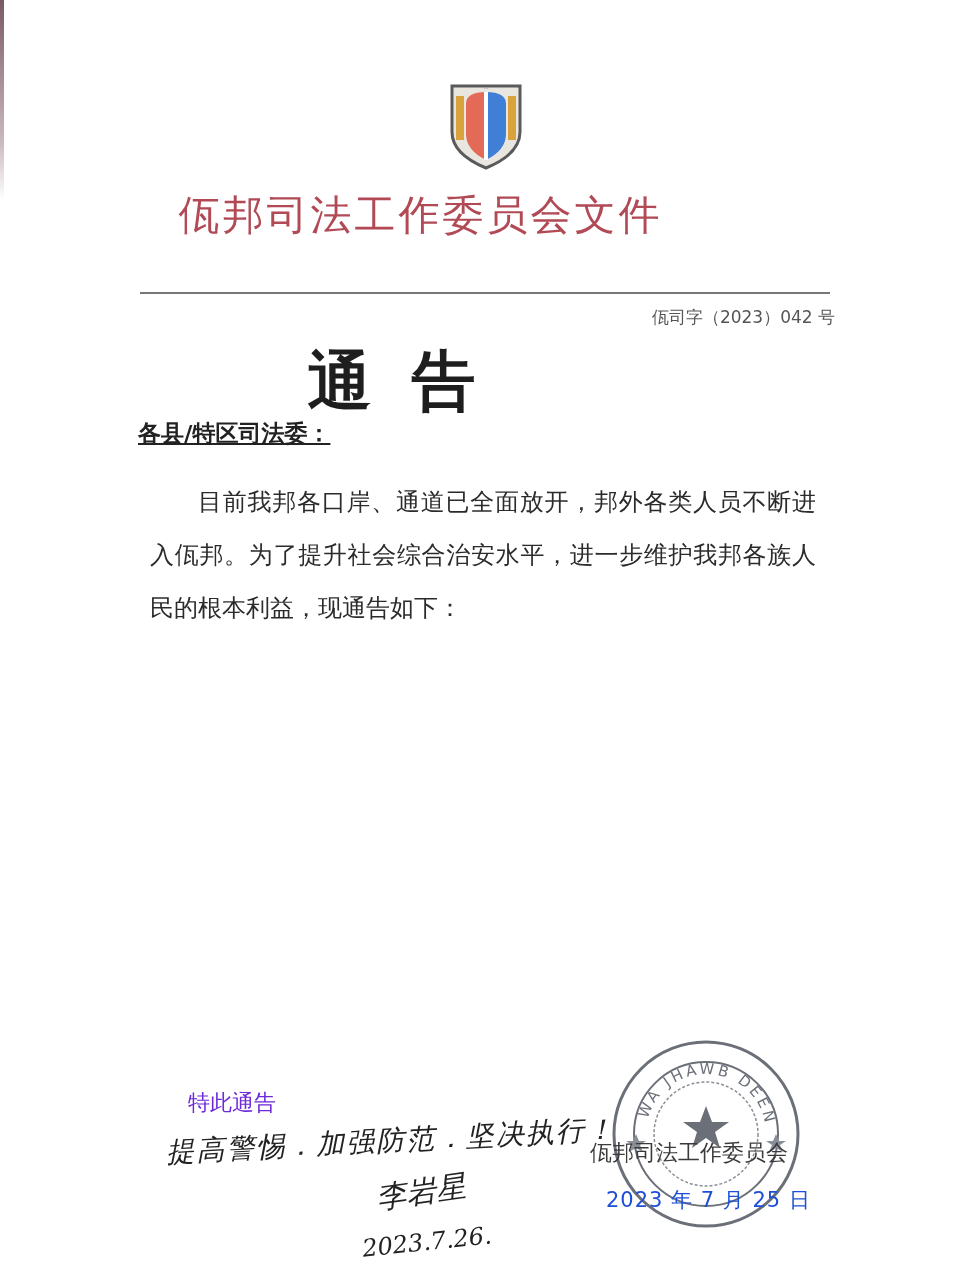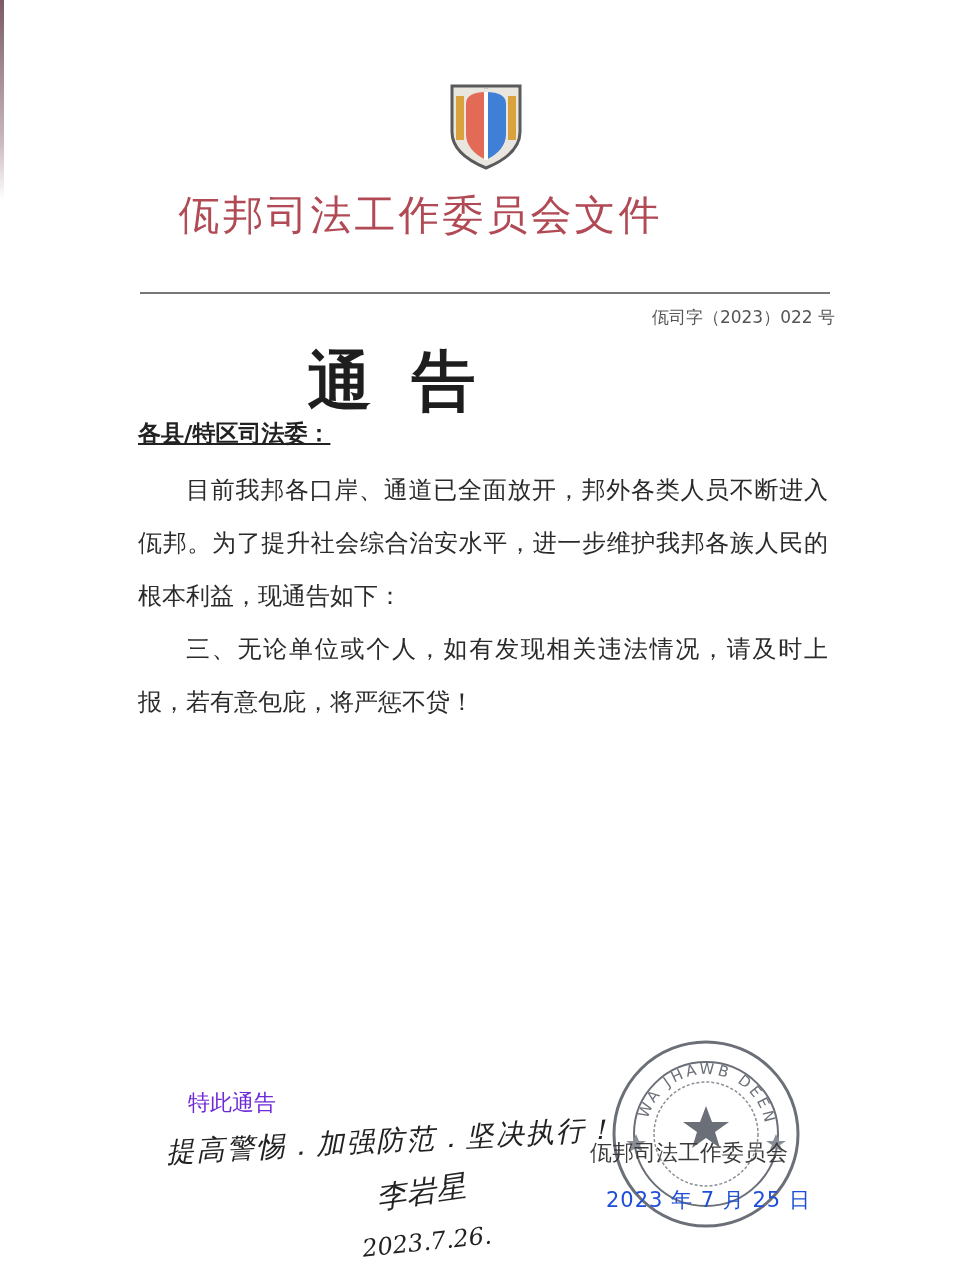--- a/index.html
+++ b/index.html
@@ -32,21 +32,21 @@
     font-size: 64px; font-weight: bold; letter-spacing: 40px; color: #1e1e1e;
     padding-left: 30px; box-sizing: border-box;
   }
   .addressee {
     position: absolute; left: 138px; top: 418px; font-size: 23px; font-weight: bold; color: #222; text-decoration: underline;
   }
   .body-text {
     position: absolute; left: 138px; top: 464px; width: 690px;
     font-size: 24px; line-height: 53px; color: #2b2b2b; text-align: justify;
   }
-  .body-text p { margin: 0; text-indent: 48px; }
+  .body-text p { margin: 12px; text-indent: 48px; }
   .closing {
     position: absolute; left: 188px; top: 1088px; font-size: 22px; color: #6d28d9;
   }
   .handwriting {
     position: absolute; left: 166px; top: 1122px; font-size: 28px; color: #222;
     font-style: italic; font-family: "DejaVu Serif", serif; transform: rotate(-3deg);
     letter-spacing: 2px;
   }
   .hand-signature {
     position: absolute; left: 376px; top: 1172px; font-size: 30px; color: #222;
@@ -82,29 +82,28 @@
     <path d="M40 12 Q60 12 60 24 L60 54 Q60 70 40 80 Z" fill="#3f7fd6"></path>
     <rect x="38" y="12" width="4" height="68" fill="#ffffff"></rect>
     <text x="40" y="10" font-size="5" text-anchor="middle" fill="#666">···</text>
   </svg>
 </div>
 
 <div class="header-title">佤邦司法工作委员会文件</div>
 
 <div class="rule"></div>
 
-<div class="doc-number">佤司字（2023）022 号</div>
+<div class="doc-number">佤司字（2023）042 号</div>
 
 <div class="notice-title">通告</div>
 
 <div class="addressee">各县/特区司法委：</div>
 
 <div class="body-text">
   <p>目前我邦各口岸、通道已全面放开，邦外各类人员不断进入佤邦。为了提升社会综合治安水平，进一步维护我邦各族人民的根本利益，现通告如下：</p>
-  <p>三、无论单位或个人，如有发现相关违法情况，请及时上报，若有意包庇，将严惩不贷！</p>
 </div>
 
 <div class="closing">特此通告</div>
 
 <div class="handwriting">提高警惕．加强防范．坚决执行！</div>
 <div class="hand-signature">李岩星</div>
 <div class="hand-date">2023.7.26.</div>
 
 <div class="seal">
   <svg width="196" height="196" viewBox="0 0 196 196">

